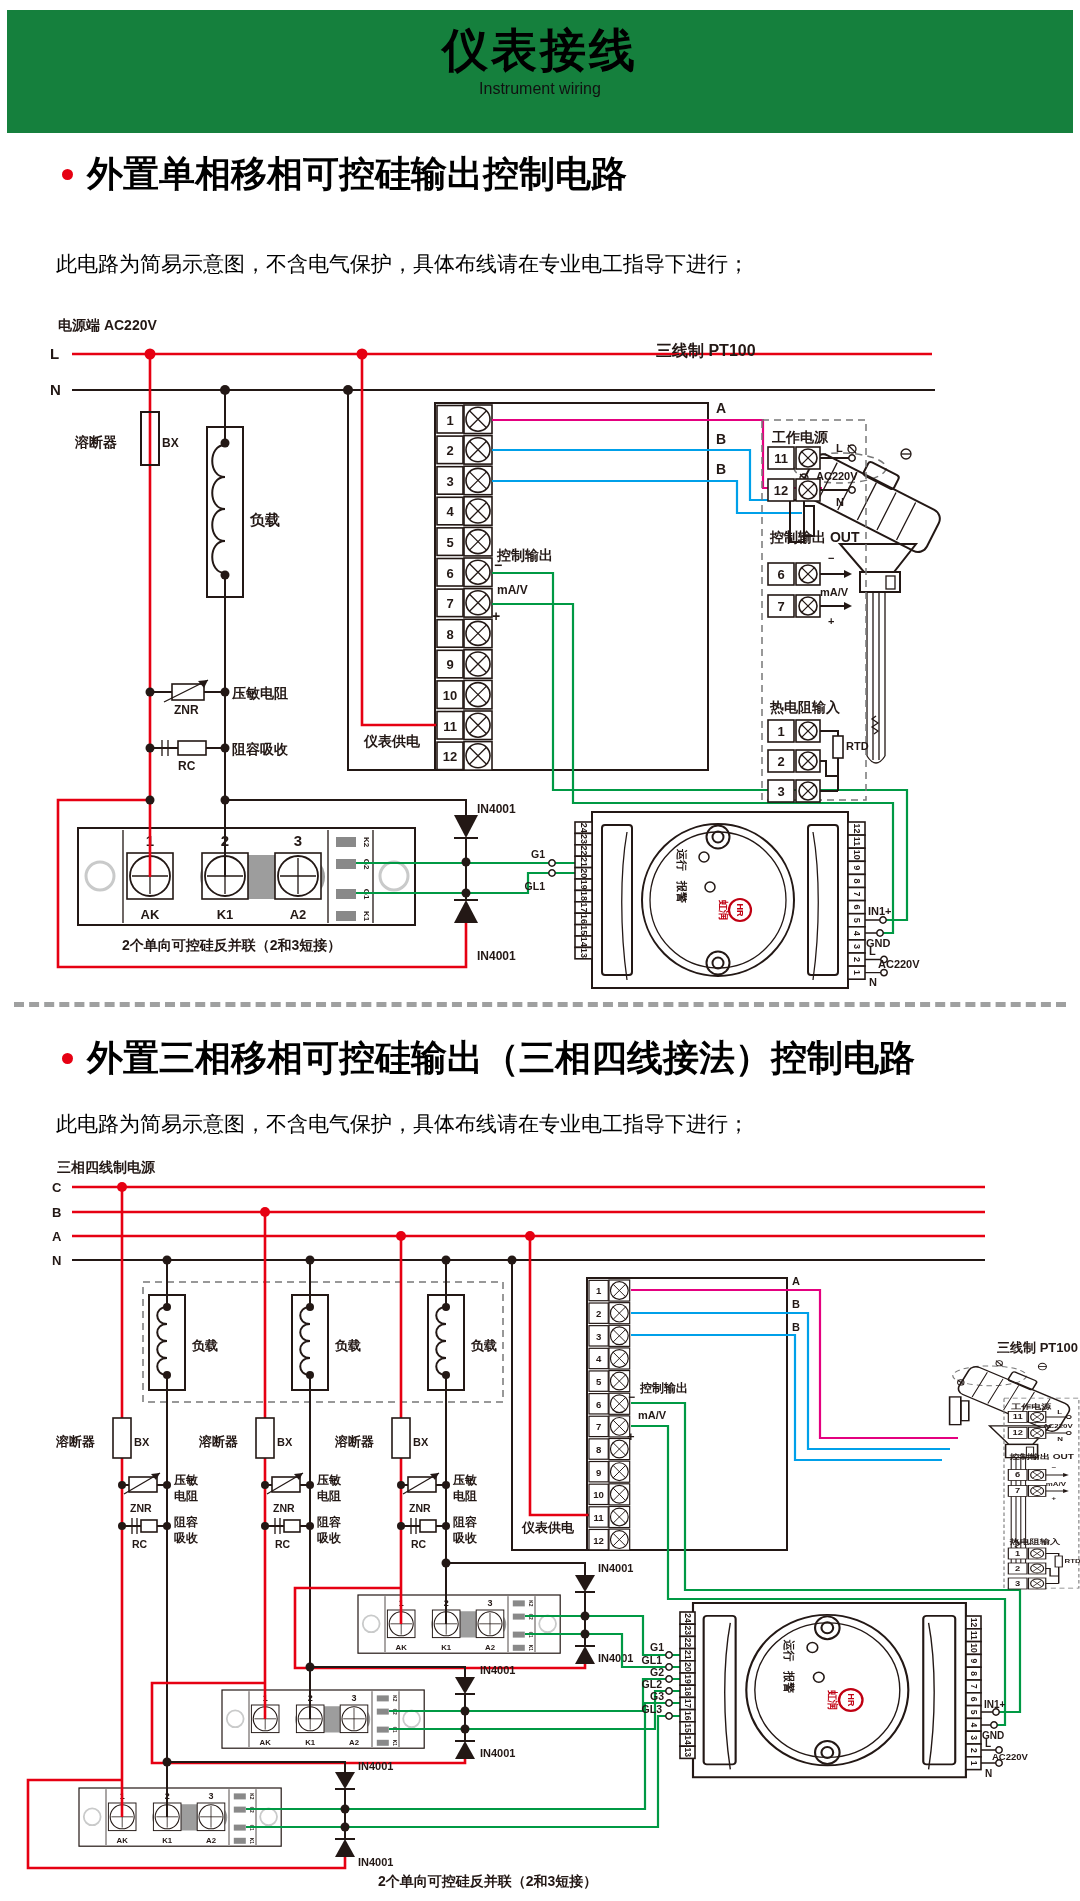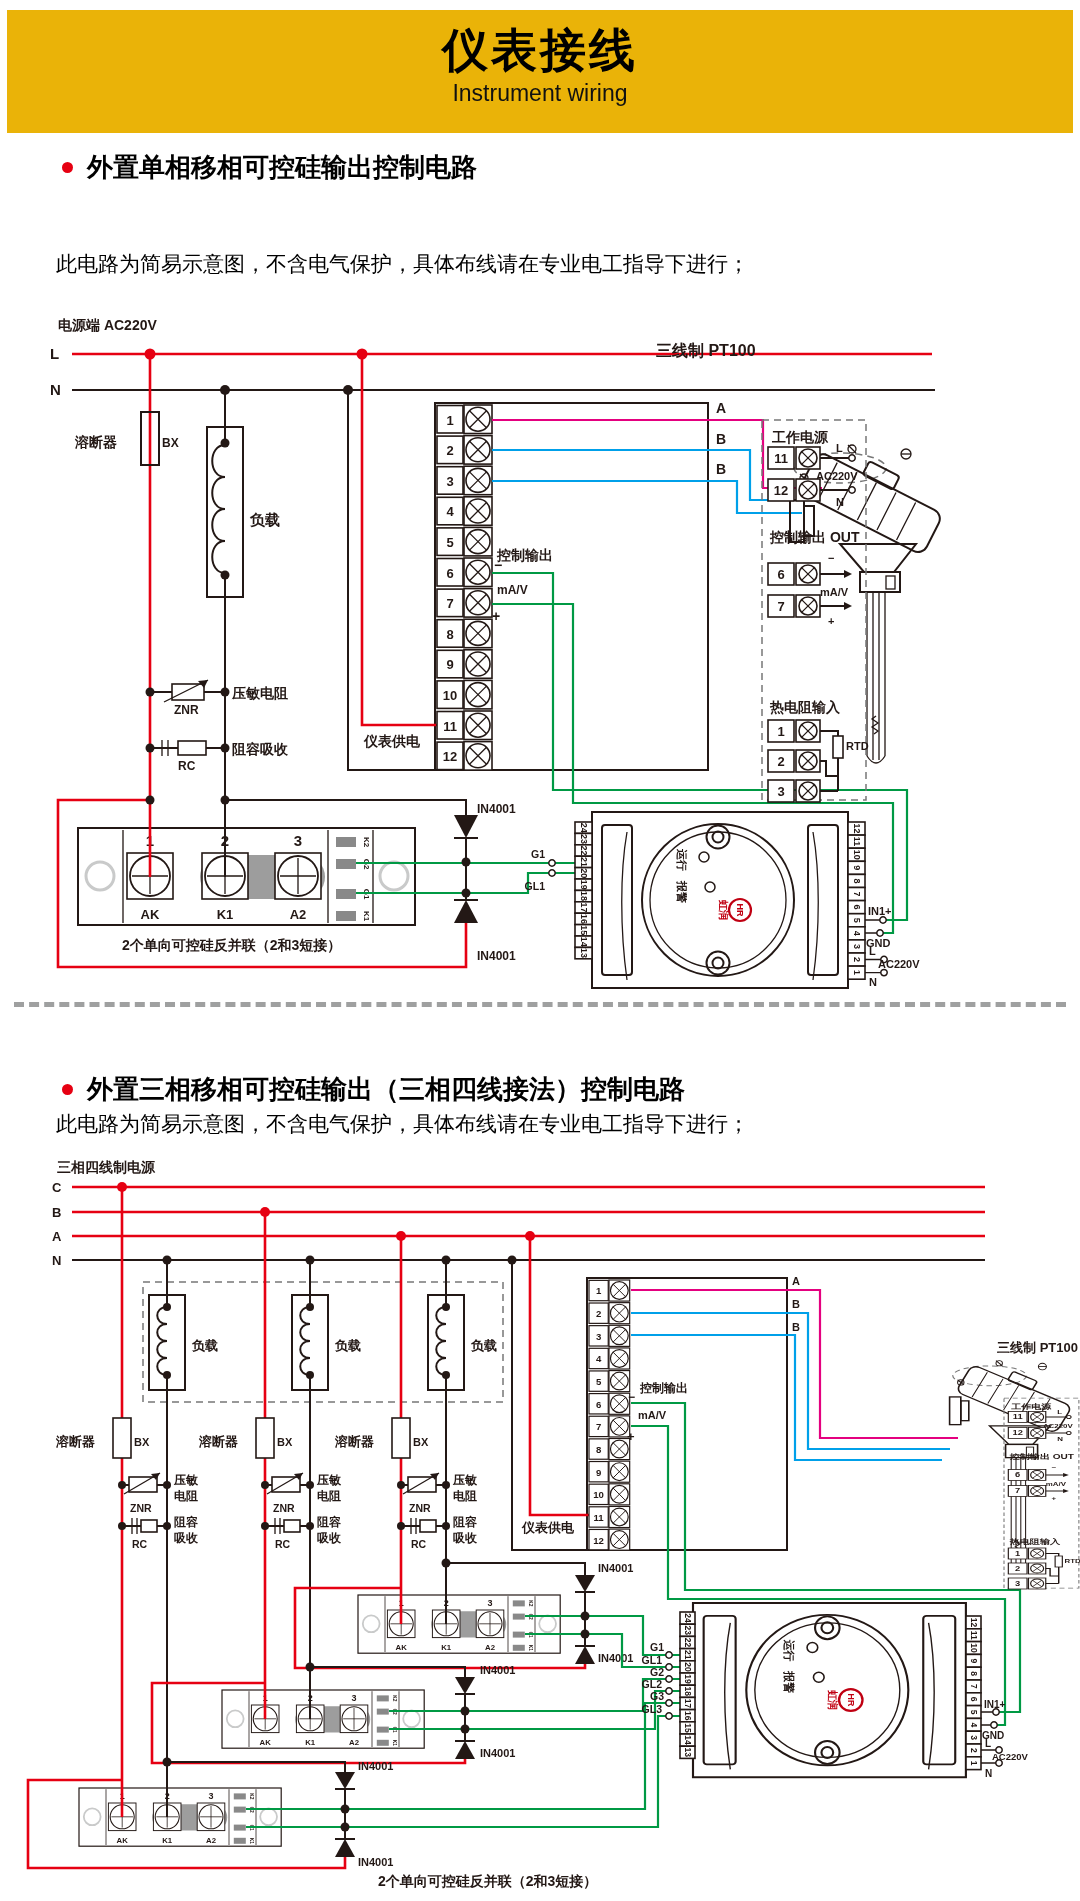--- a/index.html
+++ b/index.html
@@ -1,22 +1,22 @@
 <!DOCTYPE html>
 <html><head>
 <meta charset="utf-8">
 <style>
   html,body{margin:0;padding:0;background:#fff;}
   .page{position:relative;width:1080px;height:1901px;background:#fff;overflow:hidden;
         font-family:"Liberation Sans","DejaVu Sans",sans-serif;color:#231815;}
-  .banner{position:absolute;left:7px;right:7px;top:10px;height:123px;background:#eab308;text-align:center;}
+  .banner{position:absolute;left:7px;right:7px;top:10px;height:123px;background:#15803d;text-align:center;}
   .banner h1{margin:10px 0 0;font-size:46px;font-weight:700;letter-spacing:3px;color:#000;}
-  .banner .sub{font-size:23px;color:#111;margin-top:-2px;}
-  .sec-title{position:absolute;left:62px;display:flex;align-items:center;gap:14px;font-size:26px;font-weight:700;color:#000;}
-  #sec1{top:150px;} #sec2{top:1072px;}
+  .banner .sub{font-size:16px;color:#111;margin-top:-2px;}
+  .sec-title{position:absolute;left:62px;display:flex;align-items:center;gap:14px;font-size:36px;font-weight:700;color:#000;}
+  #sec1{top:150px;} #sec2{top:1034px;}
   .bullet{width:11px;height:11px;border-radius:50%;background:#e60012;flex:0 0 auto;}
   .note{position:absolute;left:56px;font-size:21px;font-weight:400;color:#000;}
   #note1{top:250px;} #note2{top:1110px;}
   .divider{position:absolute;top:1002px;left:14px;right:14px;border-top:5px dashed #9fa0a0;}
   svg{position:absolute;left:0;}
   #d1{top:310px;} #d2{top:1145px;}
   svg text{font-family:"Liberation Sans","DejaVu Sans",sans-serif;fill:#231815;}
   .blk{stroke:#231815;fill:none;stroke-width:2;}
   .thin{stroke:#231815;fill:none;stroke-width:1.3;}
   .red{stroke:#e60012;fill:none;stroke-width:2.6;}

